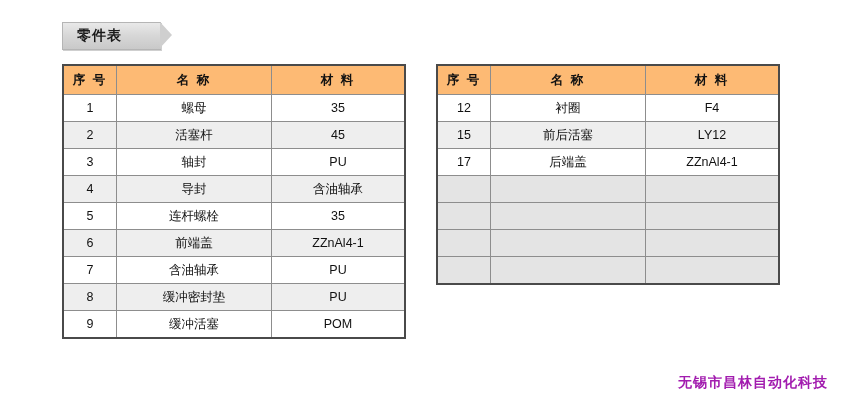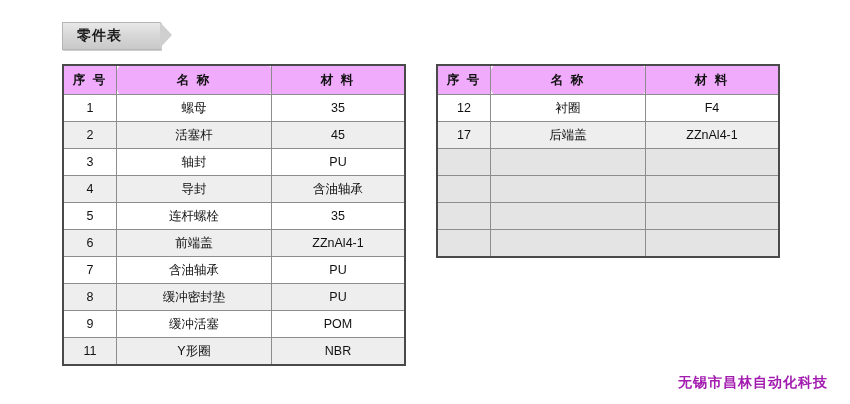--- a/index.html
+++ b/index.html
@@ -59,33 +59,33 @@
     border: 1px solid #8d8d8d;
     height: 26px;
     font-size: 12.5px;
     color: #111111;
     text-align: center;
     vertical-align: middle;
     padding: 0;
     font-weight: normal;
   }
   .tbl thead th {
-    background: #f0abfc;
+    background: #fdba74;
     font-weight: bold;
     letter-spacing: 2px;
     height: 28px;
   }
   .tbl tbody tr:nth-child(even) td {
     background: #eeeeee;
   }
   .tbl tbody tr:nth-child(odd) td {
     background: #ffffff;
   }
   .col-no   { width: 52px; }
-  .col-name { width: 154px; border-radius: 6px; }
+  .col-name { width: 154px; }
   .col-mat  { width: 132px; }
 
   .tbl tbody tr.empty td {
     background: #e4e4e4;
   }
 
   .footer {
     position: absolute;
     right: 22px;
     bottom: 12px;
@@ -150,43 +150,43 @@
     <tr>
       <td>8</td>
       <td>缓冲密封垫</td>
       <td>PU</td>
     </tr>
     <tr>
       <td>9</td>
       <td>缓冲活塞</td>
       <td>POM</td>
     </tr>
-    <tr>
-      <td>11</td>
-      <td>Y形圈</td>
-      <td>NBR</td>
-    </tr>
   </tbody>
 </table>
 
 <table class="tbl right">
   <thead>
     <tr>
       <th class="col-no">序  号</th>
       <th class="col-name">名    称</th>
       <th class="col-mat">材    料</th>
     </tr>
   </thead>
   <tbody>
     <tr>
       <td>12</td>
       <td>衬圈</td>
       <td>F4</td>
     </tr>
     <tr>
+      <td>15</td>
+      <td>前后活塞</td>
+      <td>LY12</td>
+    </tr>
+    <tr>
       <td>17</td>
       <td>后端盖</td>
       <td>ZZnAl4-1</td>
     </tr>
     <tr class="empty">
       <td></td>
       <td></td>
       <td></td>
     </tr>
     <tr class="empty">

